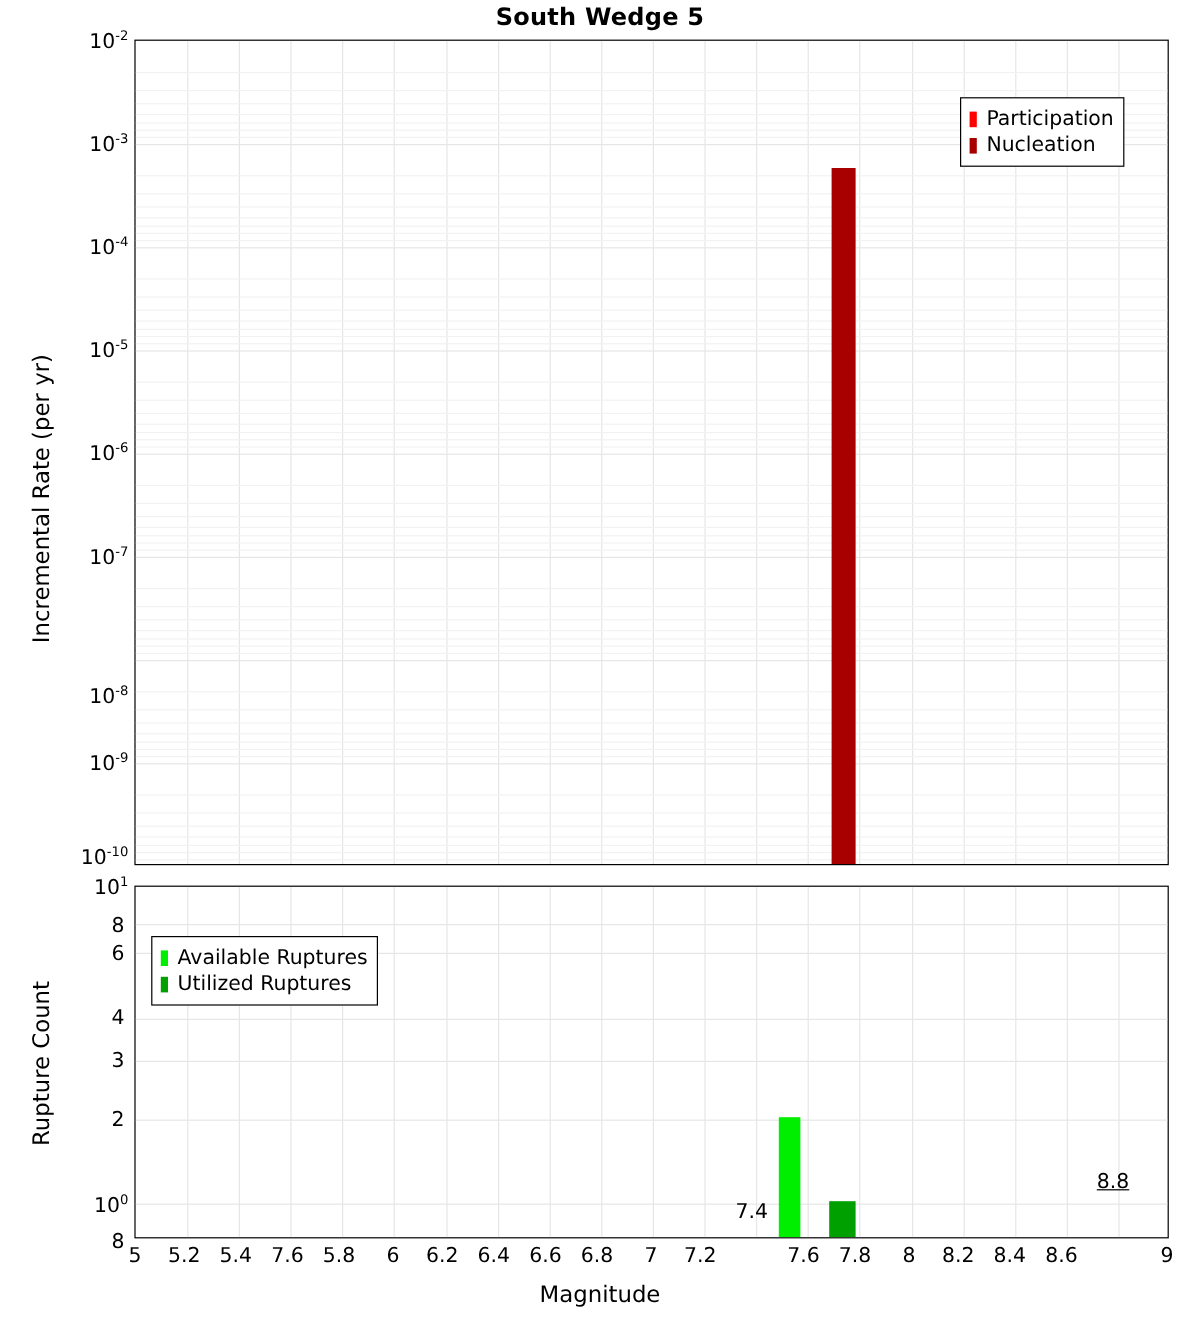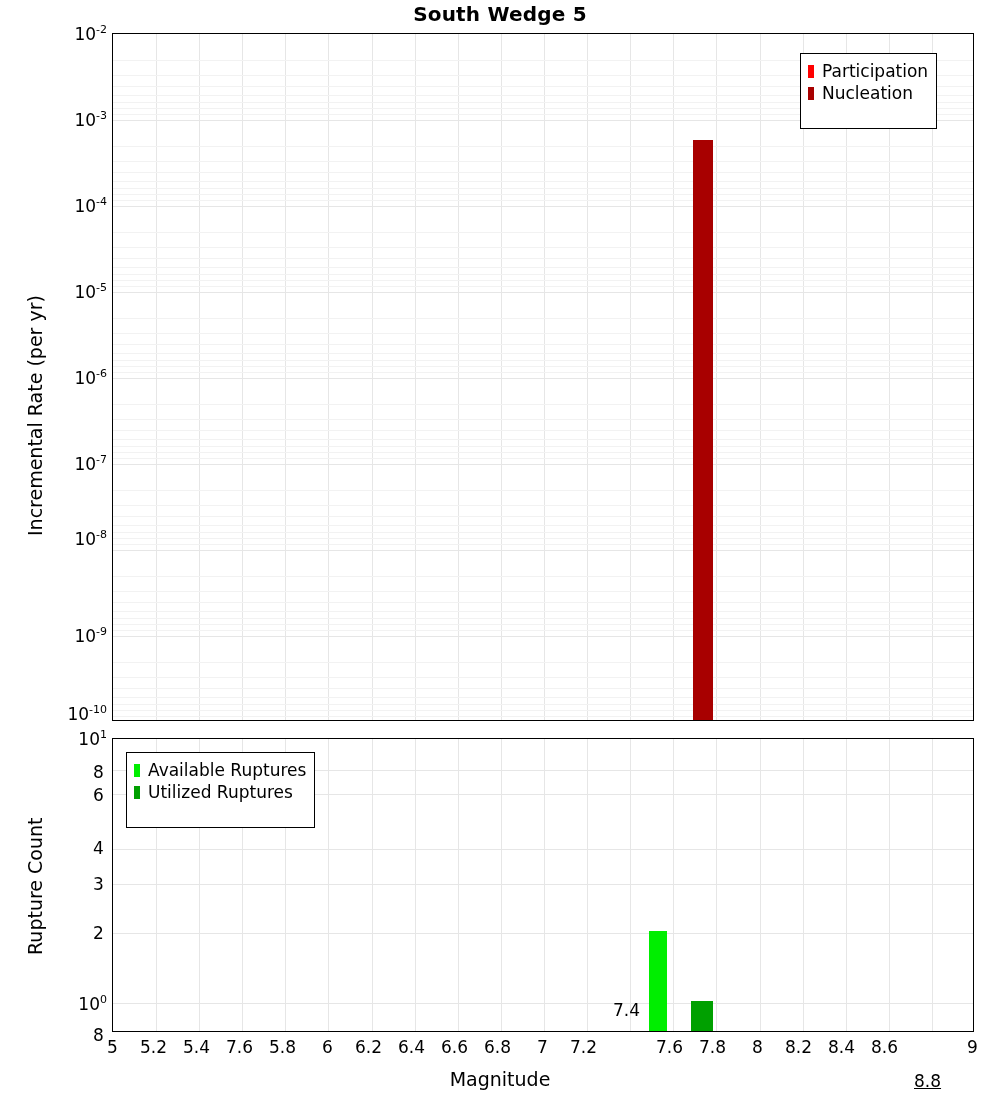--- a/index.html
+++ b/index.html
@@ -119,21 +119,22 @@
     font-size: 11px;
     vertical-align: super;
   }
 
   
   .legend {
     position: absolute;
     box-sizing: border-box;
     border: 1px solid #000000;
     background: #ffffff;
-    padding: 6px 8px 24px 7px;
+    padding: 6px 8px 6px 7px;
+    margin-top: 28px;
   }
   .legend-row {
     display: flex;
     align-items: center;
     height: 22px;
   }
   .legend-swatch {
     width: 6px;
     height: 13px;
     margin-right: 8px;
@@ -260,21 +261,21 @@
       <span class="legend-text">Nucleation</span>
     </div>
   </div>
 
   <div class="exp-tick" style="left:62px; top:23px; width:45px;">10<sup>-2</sup></div>
   <div class="exp-tick" style="left:62px; top:109px; width:45px;">10<sup>-3</sup></div>
   <div class="exp-tick" style="left:62px; top:195px; width:45px;">10<sup>-4</sup></div>
   <div class="exp-tick" style="left:62px; top:281px; width:45px;">10<sup>-5</sup></div>
   <div class="exp-tick" style="left:62px; top:367px; width:45px;">10<sup>-6</sup></div>
   <div class="exp-tick" style="left:62px; top:453px; width:45px;">10<sup>-7</sup></div>
-  <div class="exp-tick" style="left:62px; top:528px; width:45px;">10<sup>-8</sup></div>
+  <div class="exp-tick" style="left:62px; top:569px; width:45px;">10<sup>-8</sup></div>
   <div class="exp-tick" style="left:62px; top:625px; width:45px;">10<sup>-9</sup></div>
   <div class="exp-tick" style="left:55px; top:703px; width:52px;">10<sup>-10</sup></div>
 
   <div id="ylabel-top" style="left:24px; top:536px;">Incremental Rate (per yr)</div>
 
   <div class="plot-frame" id="panel-bottom">
     <div class="grid-line-v" style="left:43px"></div>
     <div class="grid-line-v" style="left:86px"></div>
     <div class="grid-line-v" style="left:129px"></div>
     <div class="grid-line-v" style="left:172px"></div>
@@ -340,18 +341,18 @@
   <div class="tick-label" style="left:484px; top:1037px;">6.8</div>
   <div class="tick-label" style="left:537px; top:1037px;">7</div>
   <div class="tick-label" style="left:570px; top:1037px;">7.2</div>
   <div class="tick-label" style="left:613px; top:1000px;">7.4</div>
   <div class="tick-label" style="left:656px; top:1037px;">7.6</div>
   <div class="tick-label" style="left:699px; top:1037px;">7.8</div>
   <div class="tick-label" style="left:752px; top:1037px;">8</div>
   <div class="tick-label" style="left:785px; top:1037px;">8.2</div>
   <div class="tick-label" style="left:828px; top:1037px;">8.4</div>
   <div class="tick-label" style="left:871px; top:1037px;">8.6</div>
-  <div class="tick-label" style="left:914px; top:1071px;text-decoration:underline;">8.8</div>
+  <div class="tick-label" style="left:914px; top:975px;text-decoration:underline;">8.8</div>
   <div class="tick-label" style="left:967px; top:1037px;">9</div>
 
   <div id="xlabel">Magnitude</div>
 
 </div>
 
 </body></html>

